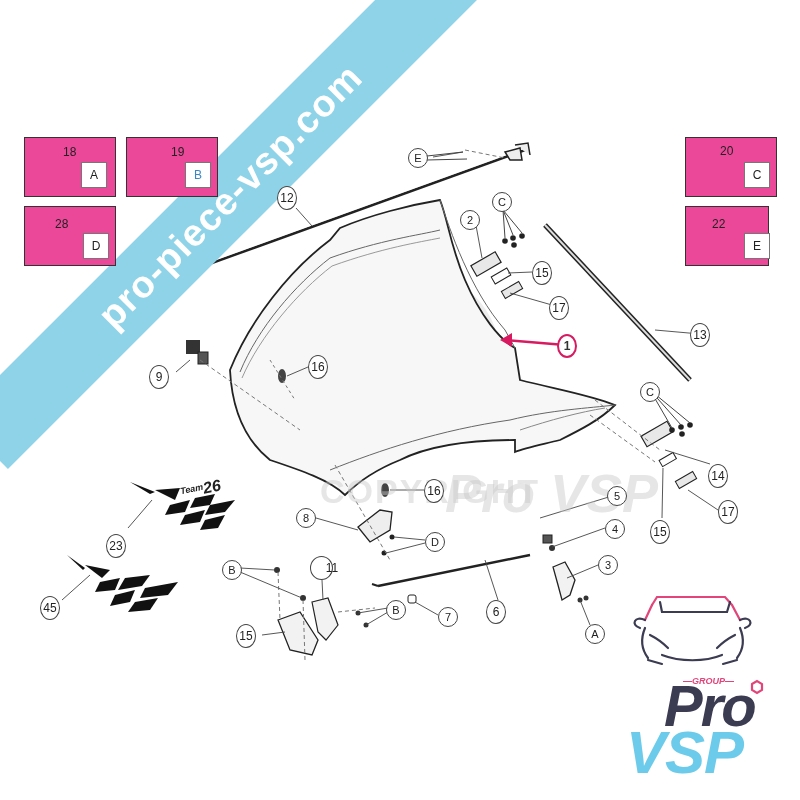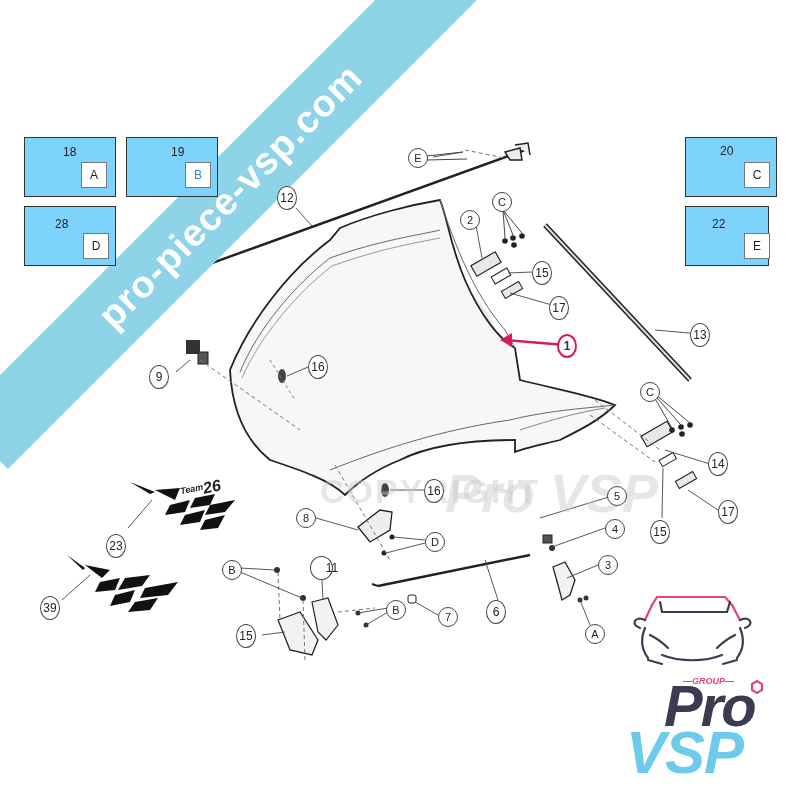--- a/index.html
+++ b/index.html
@@ -1,18 +1,18 @@
 <!DOCTYPE html>
 <html><head>
 <meta charset="utf-8">
 <style>
   html,body{margin:0;padding:0;background:#ffffff;}
   body{width:800px;height:800px;position:relative;overflow:hidden;font-family:"Liberation Sans",sans-serif;}
   svg{position:absolute;left:0;top:0;}
-  .box{position:absolute;border:1.5px solid #333;background:#7dd3fc;box-sizing:border-box;}
+  .box{position:absolute;border:1.5px solid #333;background:#ec4899;box-sizing:border-box;}
   .box .num{position:absolute;font-size:12px;color:#222;}
   .box .letter{position:absolute;width:26px;height:26px;border:1px solid #777;box-sizing:border-box;font-size:12px;color:#222;display:flex;align-items:center;justify-content:center;background:#fff;}
   .callout{position:absolute;width:20px;height:24px;border:1px solid #444;border-radius:50%;background:#fff;box-sizing:border-box;font-size:12px;color:#222;display:flex;align-items:center;justify-content:center;}
   .callout.small{width:20px;height:20px;font-size:11px;}
   .callout.pink{border:2.5px solid #d81b60;color:#333;font-weight:bold;}
   .banner{position:absolute;left:-120px;top:160px;width:700px;height:72px;background:#8fd3e8;transform:rotate(-45deg);transform-origin:center;display:flex;align-items:center;justify-content:center;}
   .banner span{color:#fff;font-size:38px;font-weight:bold;letter-spacing:1px;white-space:nowrap;}
   .wm-text{position:absolute;color:rgba(200,200,200,0.45);font-weight:bold;white-space:nowrap;}
   .logo-group{position:absolute;font-size:9px;font-weight:bold;color:#e2457a;font-style:italic;}
   .logo-pro{position:absolute;font-size:58px;font-weight:bold;font-style:italic;color:#3b3b52;letter-spacing:-2px;margin-left:40px;}
@@ -233,37 +233,37 @@
 <div class="callout small" style="left:408px;top:148px;">E</div>
 <div class="callout small" style="left:492px;top:192px;">C</div>
 <div class="callout small" style="left:460px;top:210px;">2</div>
 <div class="callout" style="left:532px;top:261px;">15</div>
 <div class="callout" style="left:549px;top:296px;">17</div>
 <div class="callout pink" style="left:557px;top:334px;">1</div>
 <div class="callout" style="left:690px;top:323px;">13</div>
 <div class="callout" style="left:149px;top:365px;">9</div>
 <div class="callout" style="left:308px;top:355px;">16</div>
 <div class="callout small" style="left:640px;top:382px;">C</div>
-<div class="callout" style="left:708px;top:452px;text-align:center;">14</div>
+<div class="callout" style="left:708px;top:464px;text-align:center;">14</div>
 <div class="callout" style="left:718px;top:500px;">17</div>
 <div class="callout" style="left:650px;top:520px;">15</div>
 <div class="callout" style="left:424px;top:479px;">16</div>
 <div class="callout small" style="left:296px;top:508px;">8</div>
 <div class="callout small" style="left:425px;top:532px;">D</div>
 <div class="callout small" style="left:607px;top:486px;">5</div>
 <div class="callout small" style="left:605px;top:519px;">4</div>
 <div class="callout small" style="left:598px;top:555px;">3</div>
 <div class="callout" style="left:486px;top:600px;">6</div>
 <div class="callout small" style="left:438px;top:607px;">7</div>
 <div class="callout small" style="left:585px;top:624px;">A</div>
 <div class="callout small" style="left:222px;top:560px;">B</div>
 <div class="callout small" style="left:386px;top:600px;">B</div>
 <div class="callout" style="left:310px;top:556px;padding-left:21px;">11</div>
 <div class="callout" style="left:236px;top:624px;">15</div>
 <div class="callout" style="left:106px;top:522px;margin-top:12px;">23</div>
-<div class="callout" style="left:40px;top:596px;">39</div>
+<div class="callout" style="left:40px;top:596px;">45</div>
 
 <div class="team-text" style="left:180px;top:484px;">Team</div>
 <div class="team-num" style="left:203px;top:478px;">26</div>
 
 <div class="logo-group" style="left:683px;top:676px;">—GROUP—</div>
 <div class="logo-pro" style="left:624px;top:672px;">Pro</div>
 <div class="logo-vsp" style="left:626px;top:718px;">VSP</div>
 
 </body></html>

